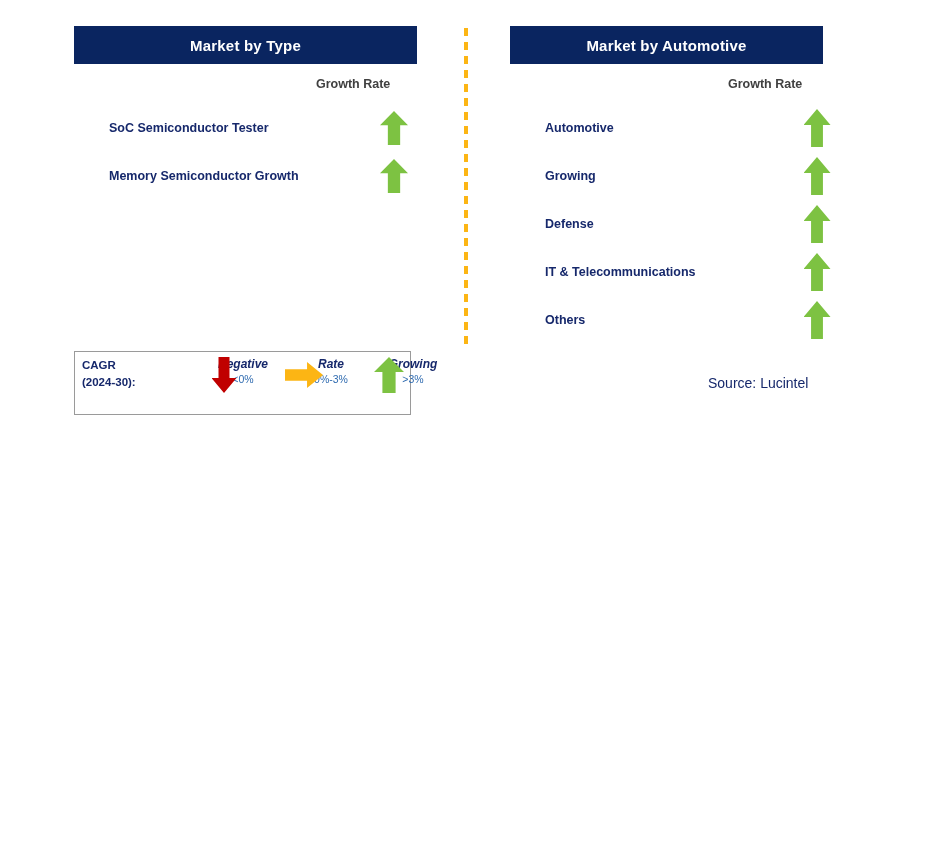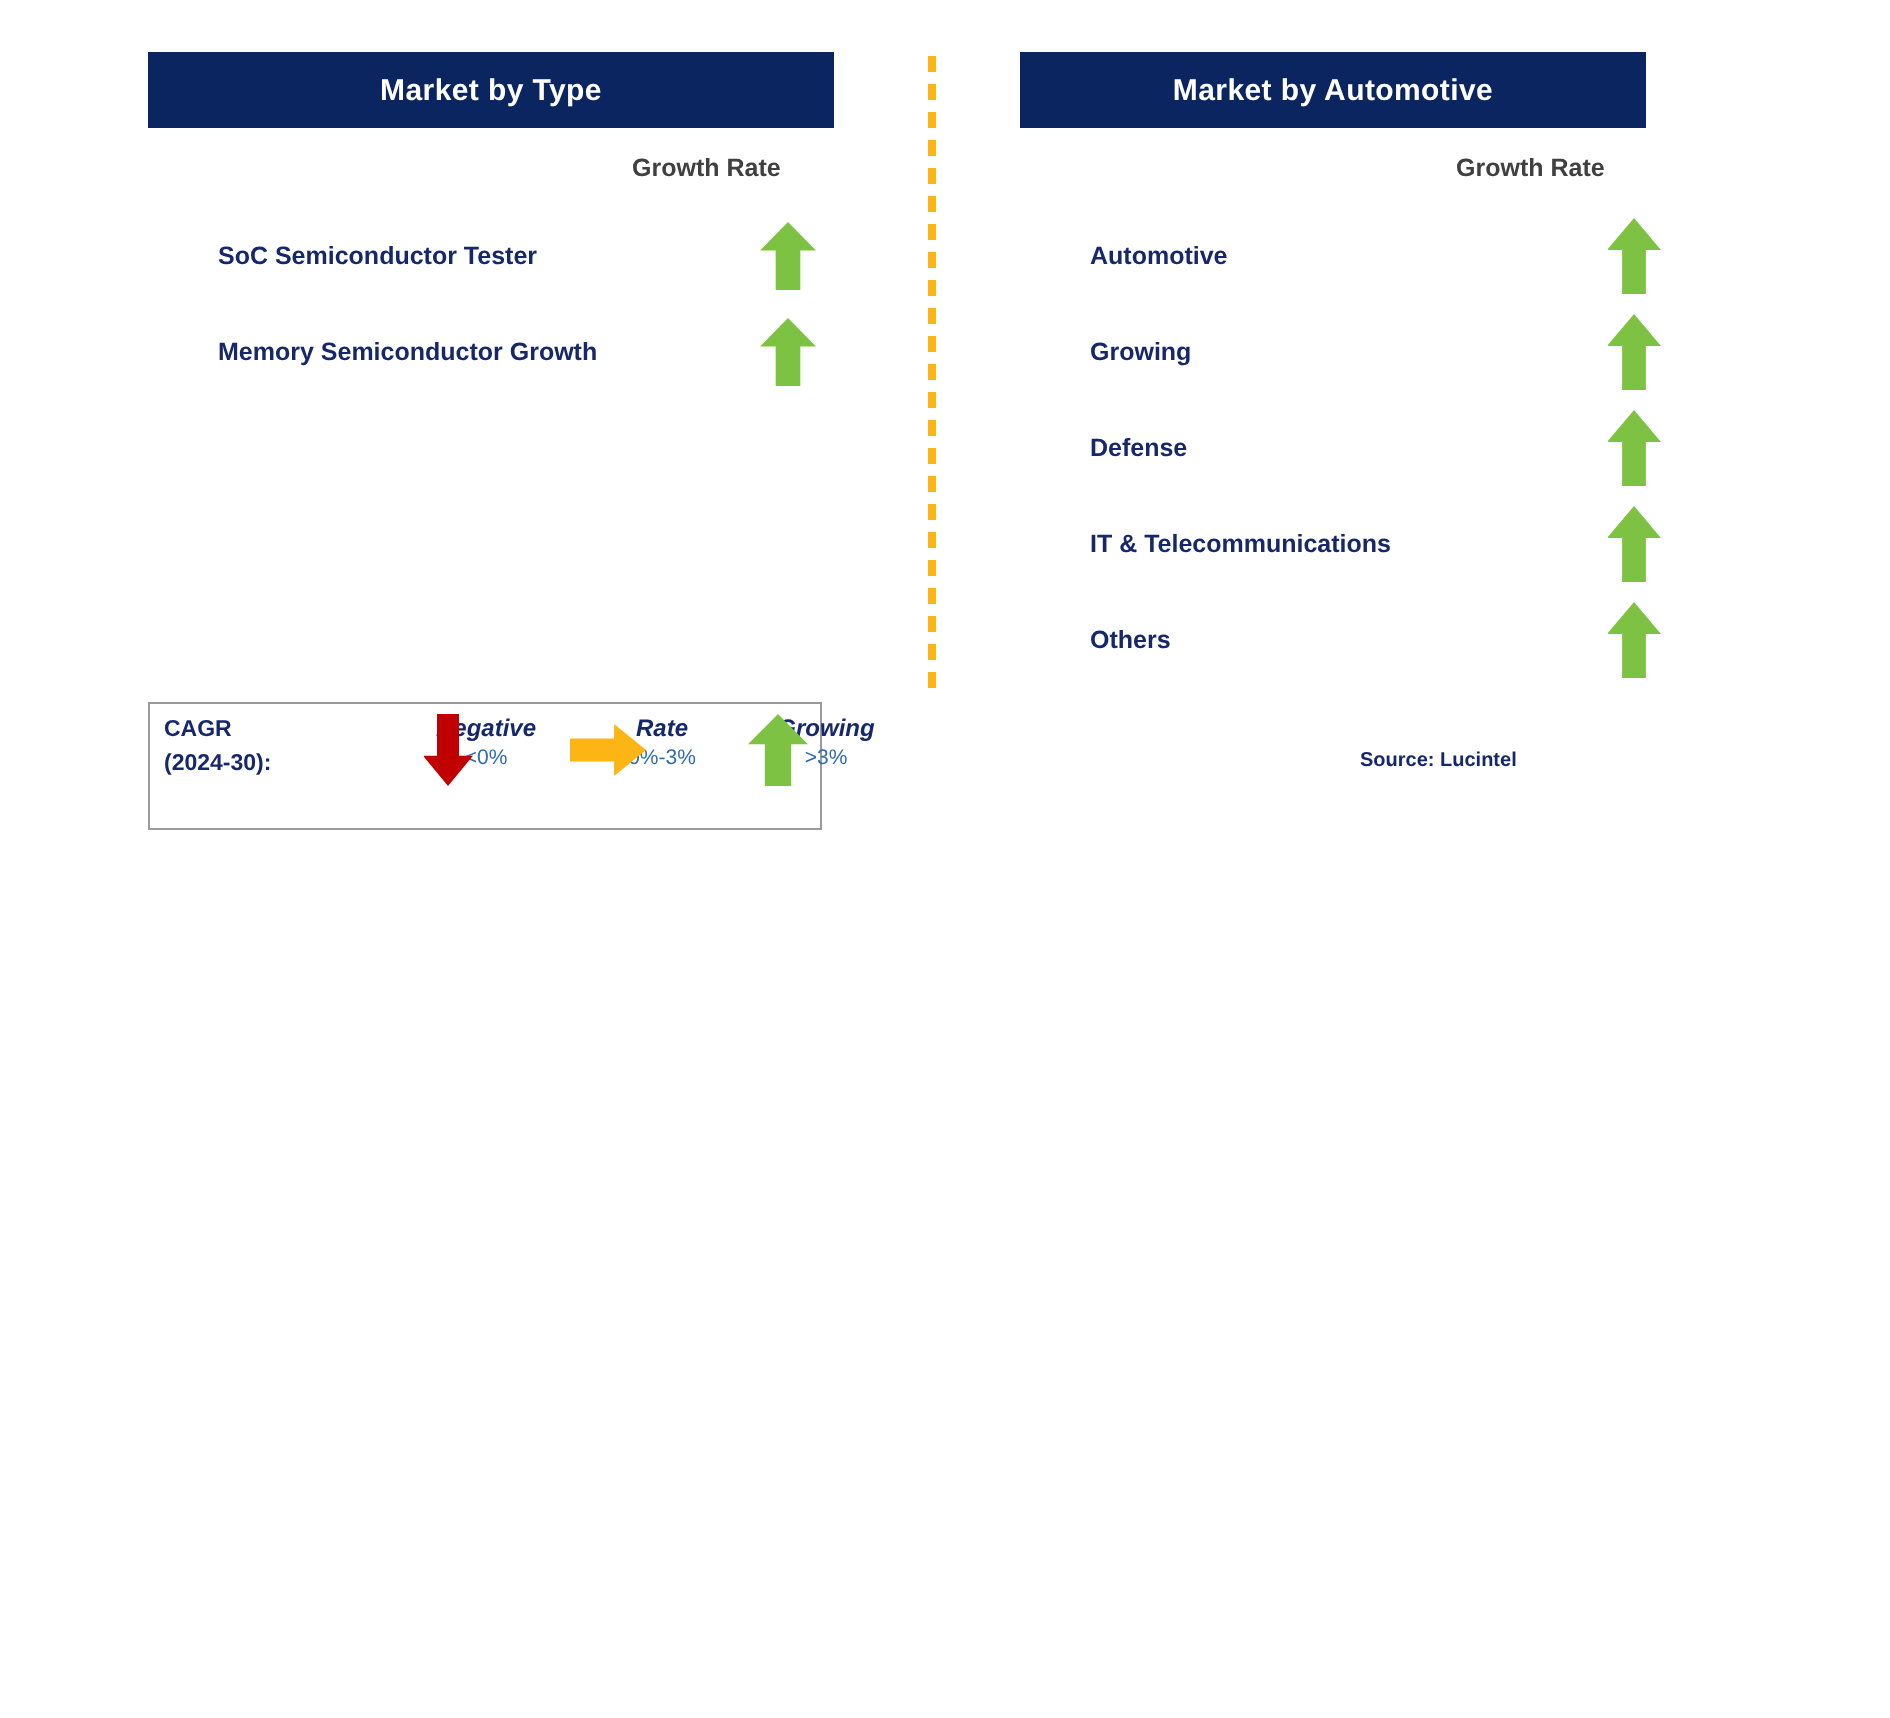--- a/index.html
+++ b/index.html
@@ -163,24 +163,24 @@
     align-items: center;
     justify-content: center;
   }
   #legend-arrow-neg  { left: 136px; top: 4px;  width: 26px; height: 38px; }
   #legend-arrow-flat { left: 209px; top: 10px; width: 40px; height: 26px; }
   #legend-arrow-grow { left: 299px; top: 3px;  width: 30px; height: 40px; }
 
   
   #source-note {
     position: absolute;
-    left: 680px;
+    left: 708px;
     top: 375px;
-    font-size: 10px;
-    font-weight: bold;
+    font-size: 14px;
+    font-weight: normal;
     color: #16286b;
     white-space: nowrap;
   }
 </style>
 </head>
 <body>
 
 <div class="section-header" id="type-header">
   <span>Market by Type</span>
 </div>

